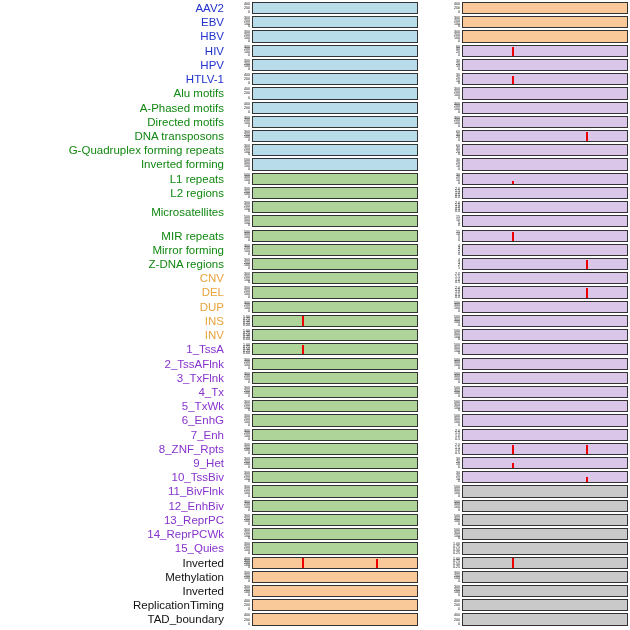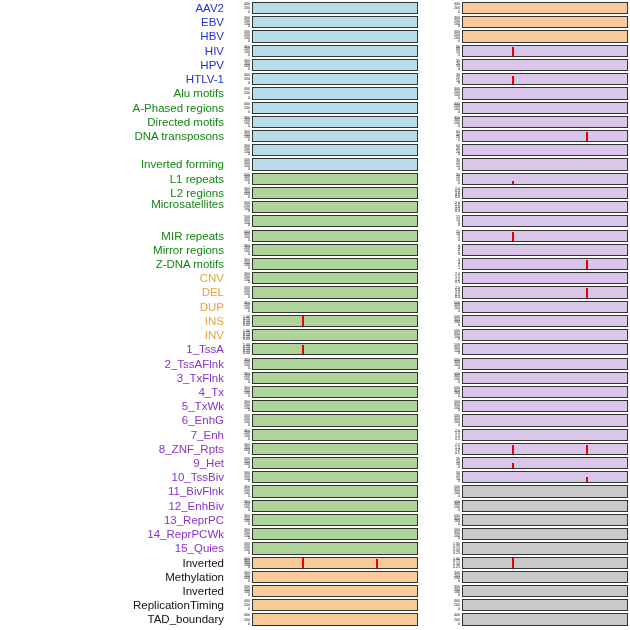--- a/index.html
+++ b/index.html
@@ -61,30 +61,31 @@
 
 <div id="root">
   <div class="labels">
       <div class="lab" style="top: 3px; color: rgb(34, 51, 204);">AAV2</div>
       <div class="lab" style="top: 17.22px; color: rgb(34, 51, 204);">EBV</div>
       <div class="lab" style="top: 31.44px; color: rgb(34, 51, 204);">HBV</div>
       <div class="lab" style="top: 45.66px; color: rgb(34, 51, 204);">HIV</div>
       <div class="lab" style="top: 59.88px; color: rgb(34, 51, 204);">HPV</div>
       <div class="lab" style="top: 74.1px; color: rgb(34, 51, 204);">HTLV-1</div>
       <div class="lab" style="top: 88.32px; color: rgb(17, 136, 17);">Alu motifs</div>
-      <div class="lab" style="top: 102.54px; color: rgb(17, 136, 17);">A-Phased regions</div>
+      <div class="lab" style="top: 102.54px; color: rgb(17, 136, 17);">A-Phased motifs</div>
       <div class="lab" style="top: 116.76px; color: rgb(17, 136, 17);">Directed motifs</div>
       <div class="lab" style="top: 130.98px; color: rgb(17, 136, 17);">DNA transposons</div>
+      <div class="lab" style="top: 145.2px; color: rgb(17, 136, 17);">G-Quadruplex forming repeats</div>
       <div class="lab" style="top: 159.42px; color: rgb(17, 136, 17);">Inverted forming</div>
       <div class="lab" style="top: 173.64px; color: rgb(17, 136, 17);">L1 repeats</div>
       <div class="lab" style="top: 187.86px; color: rgb(17, 136, 17);">L2 regions</div>
-      <div class="lab" style="top: 199px; color: rgb(17, 136, 17);">Microsatellites</div>
+      <div class="lab" style="top: 207px; color: rgb(17, 136, 17);">Microsatellites</div>
       <div class="lab" style="top: 230.52px; color: rgb(17, 136, 17);">MIR repeats</div>
-      <div class="lab" style="top: 244.74px; color: rgb(17, 136, 17);">Mirror regions</div>
-      <div class="lab" style="top: 258.96px; color: rgb(17, 136, 17);">Z-DNA motifs</div>
+      <div class="lab" style="top: 244.74px; color: rgb(17, 136, 17);">Mirror forming</div>
+      <div class="lab" style="top: 258.96px; color: rgb(17, 136, 17);">Z-DNA regions</div>
       <div class="lab" style="top: 273.18px; color: rgb(232, 163, 61);">CNV</div>
       <div class="lab" style="top: 287.4px; color: rgb(232, 163, 61);">DEL</div>
       <div class="lab" style="top: 301.62px; color: rgb(232, 163, 61);">DUP</div>
       <div class="lab" style="top: 315.84px; color: rgb(232, 163, 61);">INS</div>
       <div class="lab" style="top: 330.06px; color: rgb(232, 163, 61);">INV</div>
       <div class="lab" style="top: 344.28px; color: rgb(136, 51, 204);">1_TssA</div>
       <div class="lab" style="top: 358.5px; color: rgb(136, 51, 204);">2_TssAFlnk</div>
       <div class="lab" style="top: 372.72px; color: rgb(136, 51, 204);">3_TxFlnk</div>
       <div class="lab" style="top: 386.94px; color: rgb(136, 51, 204);">4_Tx</div>
       <div class="lab" style="top: 401.16px; color: rgb(136, 51, 204);">5_TxWk</div>

